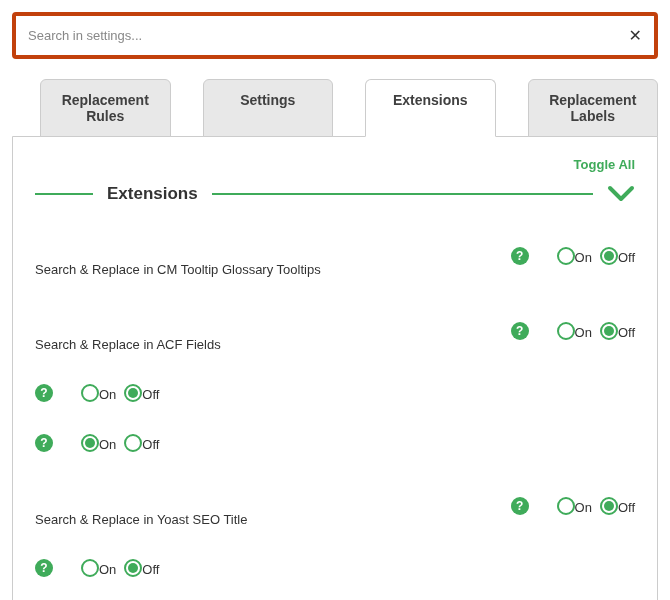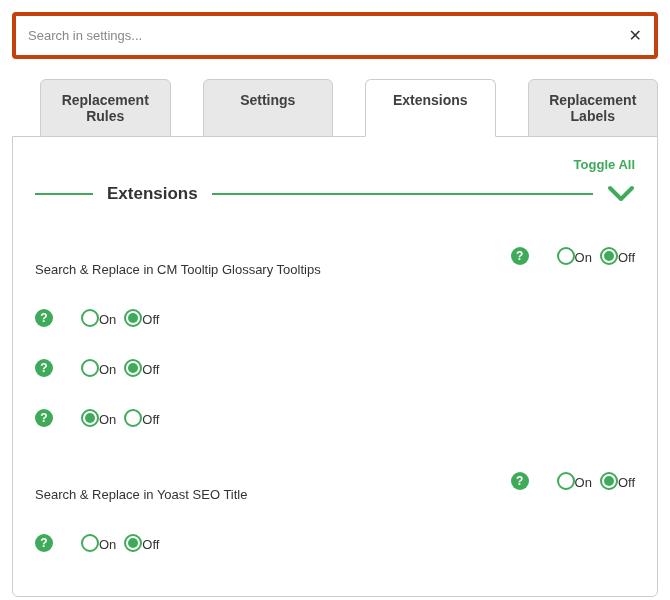--- a/index.html
+++ b/index.html
@@ -71,20 +71,21 @@
     <span class="row-label">Search &amp; Replace in CM Tooltip Glossary Tooltips</span>
     <span class="help">?</span>
     <div class="radios">
       <span class="radio "></span>
       <span class="radio-label">On</span>
       <span class="radio checked"></span>
       <span class="radio-label">Off</span>
     </div>
   </div>
       <div class="row">
+    <span class="row-label">Search &amp; Replace in ACF Fields</span>
     <span class="help">?</span>
     <div class="radios">
       <span class="radio "></span>
       <span class="radio-label">On</span>
       <span class="radio checked"></span>
       <span class="radio-label">Off</span>
     </div>
   </div>
       <div class="row">
     <span class="help">?</span>

